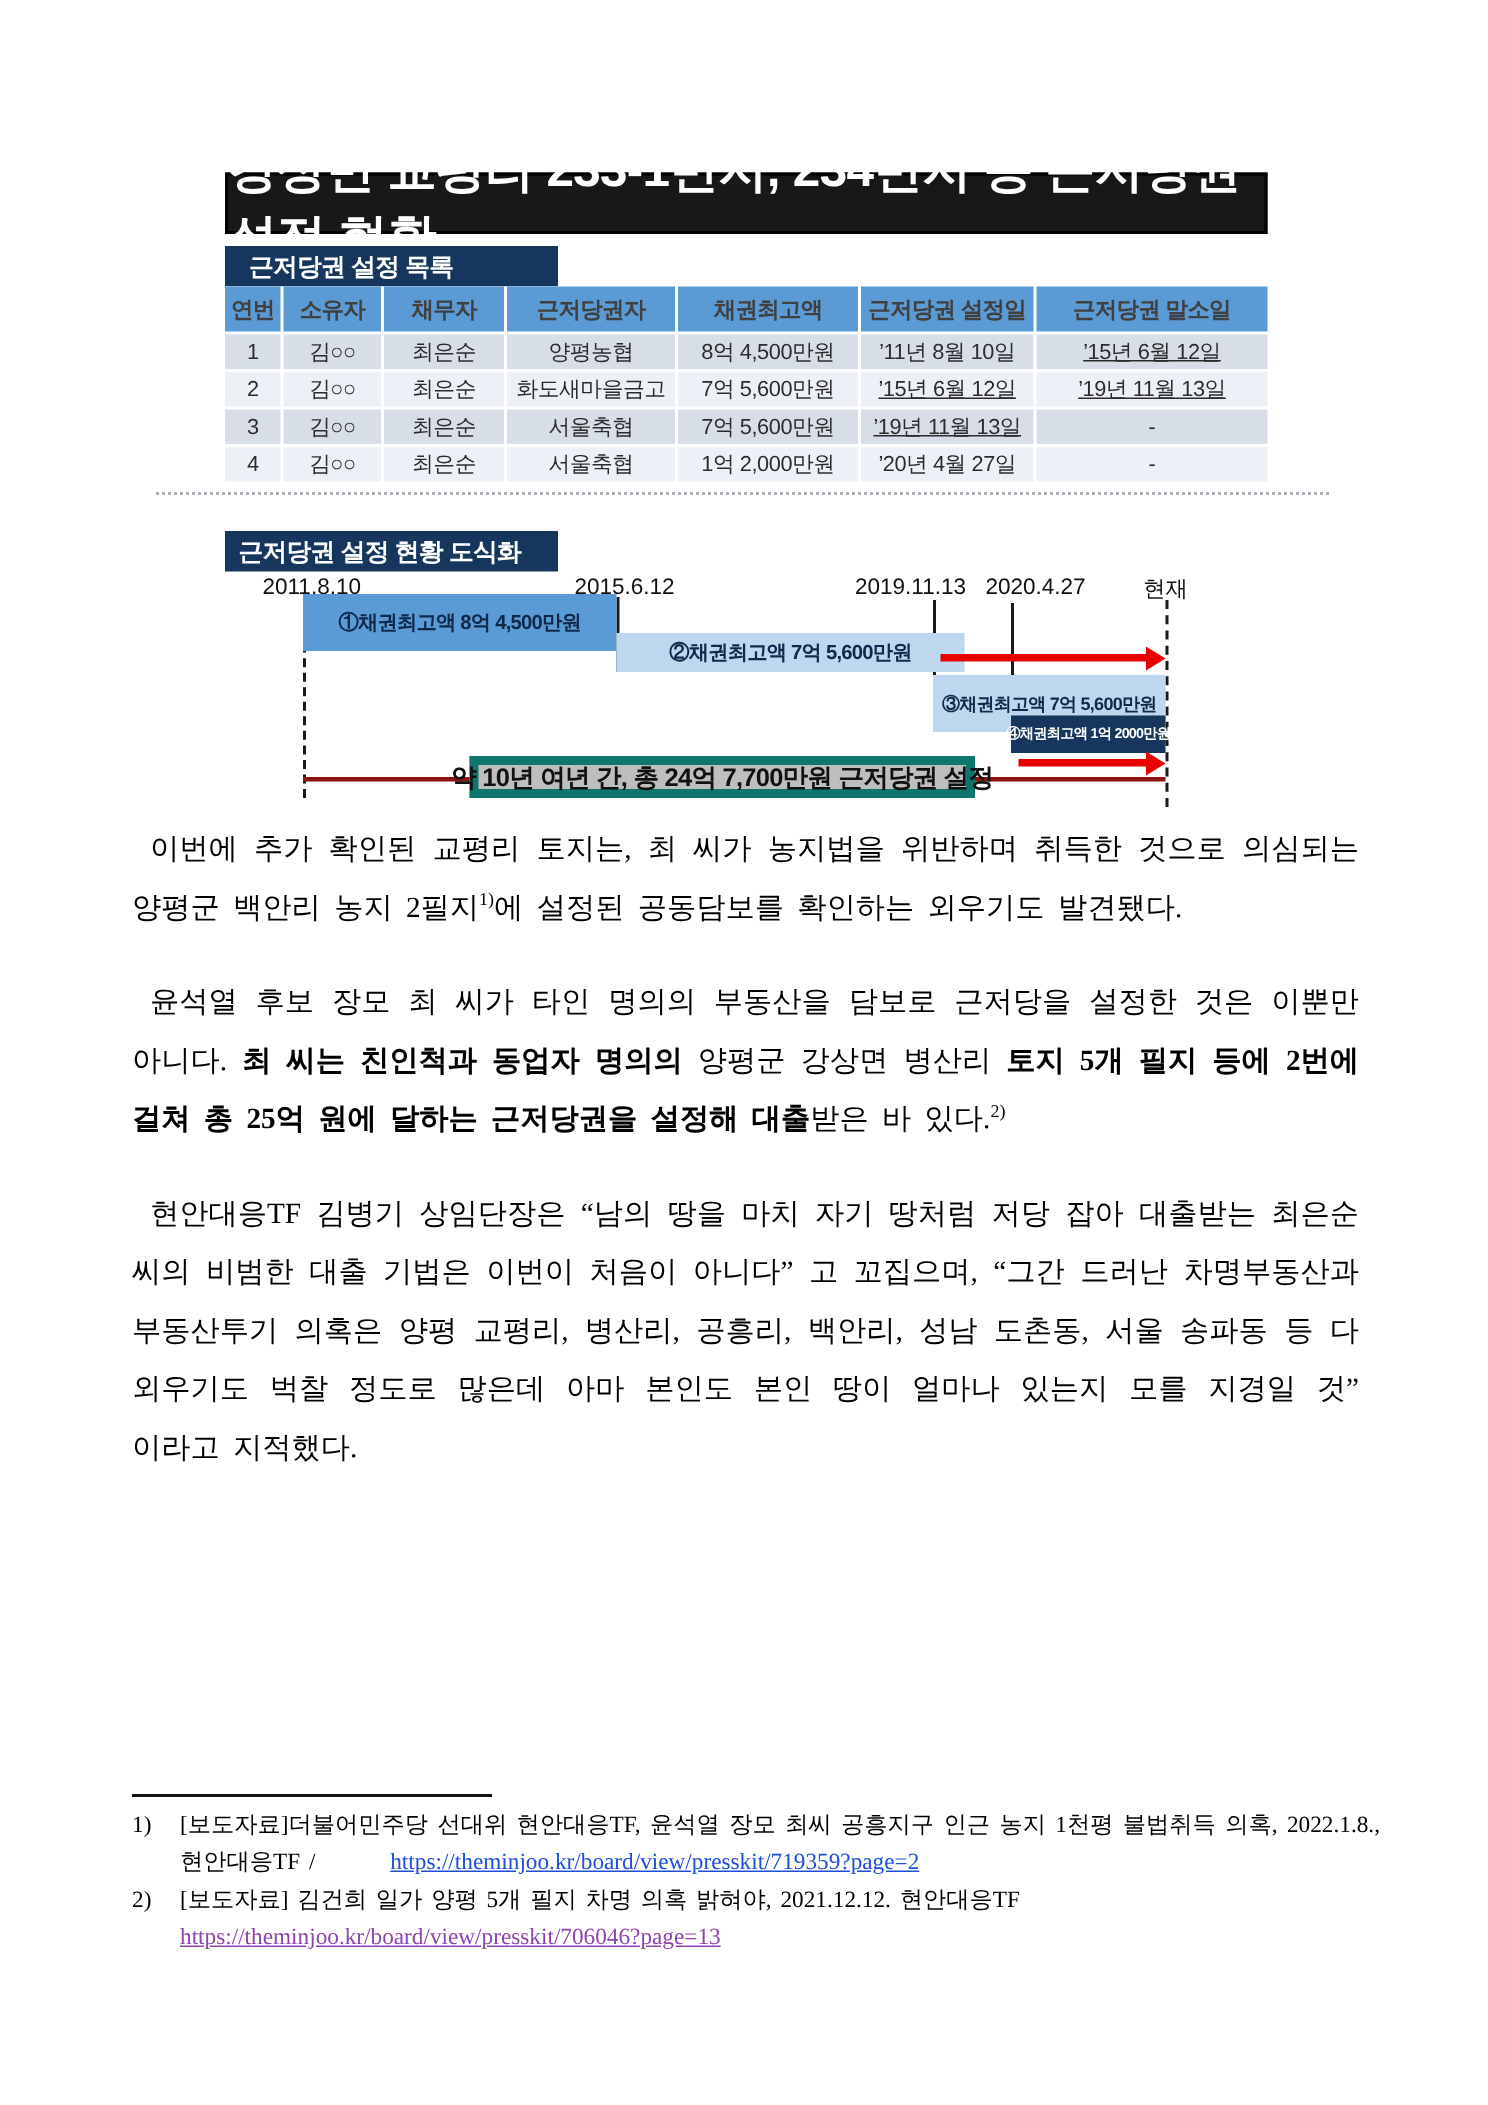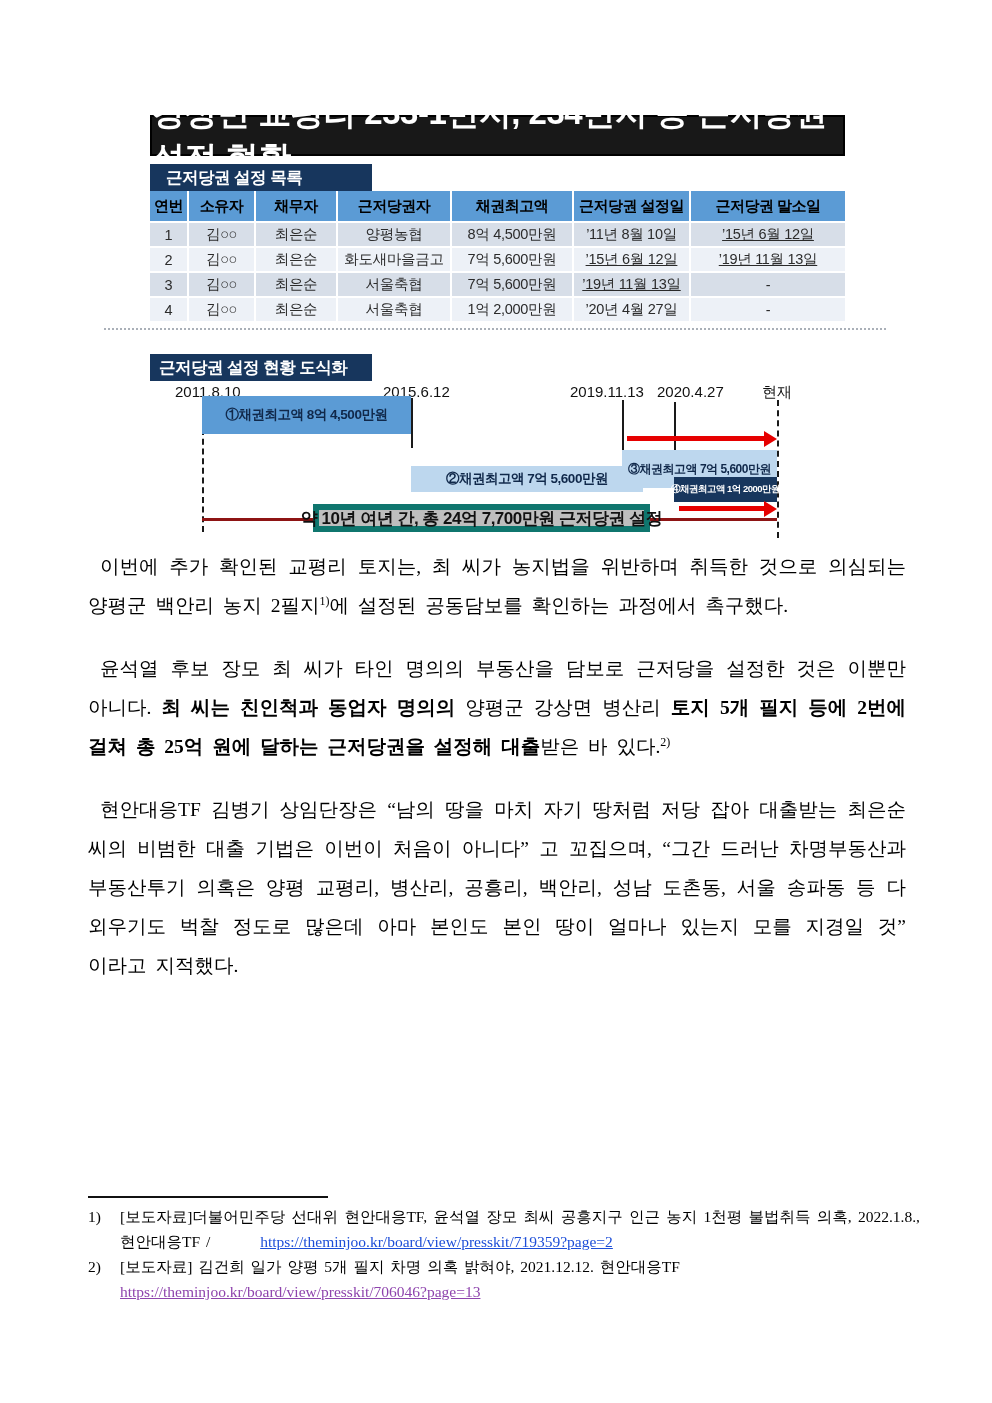--- a/index.html
+++ b/index.html
@@ -23,21 +23,21 @@
   }
   .label-list { left:150px; top:164px;padding-left:16px; }
   .label-diagram { left:150px; top:354px; }
   
   .mtable {
     position:absolute; left:150px; top:191px; width:695px;
     display:grid; grid-template-columns:37px 65px 80px 112px 120px 115px 154px;
     gap:2px; background:#ffffff;
   }
   .mtable .th {
-    background:#5B9BD5; color:#000000; font-weight:bold; font-size:15px;
+    background:#5B9BD5; color:#404040; font-weight:bold; font-size:15px;
     height:30px; display:flex; align-items:center; justify-content:center;
     letter-spacing:-0.5px;
   }
   .mtable .td {
     height:23px; display:flex; align-items:center; justify-content:center;
     font-size:14.5px; color:#2b2b2b; letter-spacing:-0.3px;
   }
   .mtable .r-odd  { background:#D7DEE8; }
   .mtable .r-even { background:#EDF1F7; }
   .u { text-decoration:underline; }
@@ -49,21 +49,21 @@
   
   .diagram { position:absolute; left:150px; top:382px; width:680px; height:170px; }
   .tl-date { position:absolute; top:1px; font-size:15px; color:#111; white-space:nowrap; }
   .vline-solid  { position:absolute; width:2px; background:#1a1a1a; z-index:1; }
   .vline-dashed { position:absolute; width:0; border-left:2px dashed #1a1a1a; z-index:1; }
   .bar {
     position:absolute; display:flex; align-items:center; justify-content:center;
     font-weight:bold; white-space:nowrap; z-index:2; letter-spacing:-0.5px;
   }
   .bar1 { left:52px;  top:14px; width:209px; height:38px; background:#5B9BD5; color:#10284a; font-size:13.5px; }
-  .bar2 { left:261px; top:40px; width:232px; height:26px; background:#BDD7EE; color:#10284a; font-size:13.5px;margin-top:44px; }
+  .bar2 { left:261px; top:40px; width:232px; height:26px; background:#BDD7EE; color:#10284a; font-size:13.5px; }
   .bar3 { left:472px; top:68px; width:155px; height:38px; background:#BDD7EE; color:#10284a; font-size:12px; }
   .bar4 { left:524px; top:95px; width:103px; height:25px; background:#17365D; color:#ffffff; font-size:9.5px; }
   .arrow { position:absolute; height:5px; background:#E60000; z-index:3; }
   .arrow::after {
     content:""; position:absolute; left:100%; top:-5.5px;
     border-left:13px solid #E60000; border-top:8px solid transparent; border-bottom:8px solid transparent;
   }
   .arrow1 { left:477px; top:54px; width:137px; }
   .arrow2 { left:529px; top:124px; width:85px; }
   .redline { position:absolute; left:52px; top:136px; width:575px; height:2.5px; background:#8E1414; z-index:2; }
@@ -168,21 +168,21 @@
     <div class="arrow arrow1"></div>
     <div class="bar bar3">③채권최고액 7억 5,600만원</div>
     <div class="bar bar4">④채권최고액 1억 2000만원</div>
     <div class="arrow arrow2"></div>
 
     <div class="redline"></div>
     <div class="summary-box">약 10년 여년 간, 총 24억 7,700만원 근저당권 설정</div>
   </div>
 
   <div class="body-text">
-    <p class="para"><span>이번에 추가 확인된 교평리 토지는, 최 씨가 농지법을 위반하며 취득한 것으로 의심되는 양평군 백안리 농지 2필지</span><sup>1)</sup><span>에 설정된 공동담보를 확인하는 과정에서 촉구했다.</span></p>
+    <p class="para"><span>이번에 추가 확인된 교평리 토지는, 최 씨가 농지법을 위반하며 취득한 것으로 의심되는 양평군 백안리 농지 2필지</span><sup>1)</sup><span>에 설정된 공동담보를 확인하는 외우기도 발견됐다.</span></p>
 
     <p class="para"><span>윤석열 후보 장모 최 씨가 타인 명의의 부동산을 담보로 근저당을 설정한 것은 이뿐만 아니다. </span><span class="b">최 씨는 친인척과 동업자 명의의</span><span> 양평군 강상면 병산리 </span><span class="b">토지 5개 필지 등에 2번에 걸쳐 총 25억 원에 달하는 근저당권을 설정해 대출</span><span>받은 바 있다.</span><sup>2)</sup></p>
 
     <p class="para"><span>현안대응TF 김병기 상임단장은 “남의 땅을 마치 자기 땅처럼 저당 잡아 대출받는 최은순 씨의 비범한 대출 기법은 이번이 처음이 아니다” 고 꼬집으며, “그간 드러난 차명부동산과 부동산투기 의혹은 양평 교평리, 병산리, 공흥리, 백안리, 성남 도촌동, 서울 송파동 등 다 외우기도 벅찰 정도로 많은데 아마 본인도 본인 땅이 얼마나 있는지 모를 지경일 것” 이라고 지적했다.</span></p>
 
   </div>
 
   <div class="footnotes">
     <div class="fn-rule"></div>
     <div class="fn">

